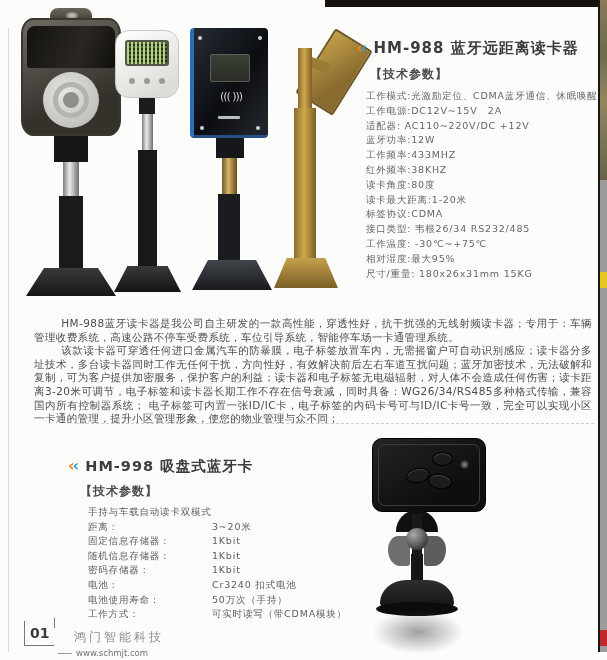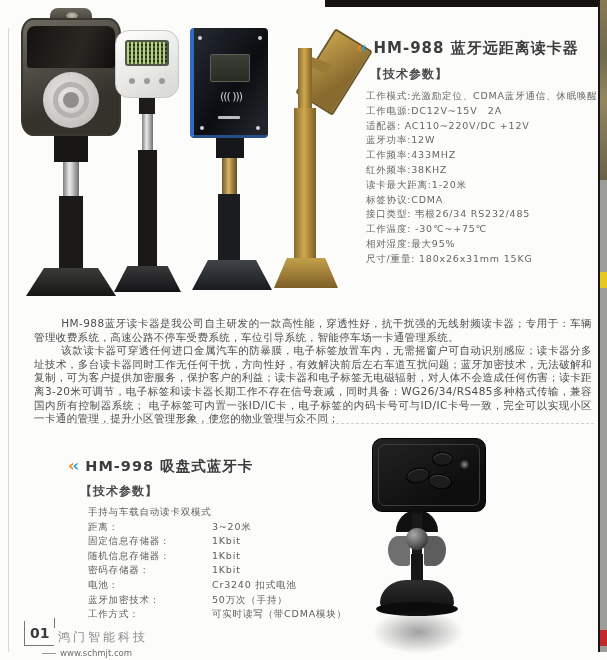--- a/index.html
+++ b/index.html
@@ -126,21 +126,21 @@
   .ball { left:66px; top:102px; width:22px; height:22px; border-radius:50%;
           background:radial-gradient(circle at 35% 30%,#a9a9a9,#3a3a3a 75%); }
   .stem { left:71px; top:128px; width:12px; height:32px; background:#161616; }
   .dome { left:40px; top:154px; width:74px; height:32px; border-radius:50% 50% 35% 35%/100% 100% 40% 40%;
           background:linear-gradient(#2e2e2e,#101010); }
   .dome-rim { left:36px; top:176px; width:82px; height:14px; border-radius:50%; background:#0c0c0c; }
   .refl { left:32px; top:184px; width:92px; height:44px; border-radius:50%;
           background:radial-gradient(ellipse at center,rgba(70,70,70,.5),rgba(255,255,255,0) 70%); }
 
   
-  .footer { position:absolute; left:24px; top:621px; display:flex; align-items:flex-start; }
+  .footer { position:absolute; left:24px; top:621px; display:flex; align-items:flex-start;gap:16px; }
   .pagenum-box { width:30px; height:25px; border-left:1px solid #777; border-bottom:1px solid #777;
                  position:relative; padding:2px 0 0 5px; }
   .pagenum-box::after { content:""; position:absolute; right:-1px; top:-3px; width:1px; height:10px; background:#777; }
   .pagenum { font-size:14px; font-weight:bold; color:#3a3a3a; }
   .footer-text { margin-left:4px; padding-top:8px; }
   .company { font-size:12px; color:#8c8c8c; letter-spacing:3px; }
   .website { font-size:8.5px; color:#6e6e6e; margin-top:2px; display:flex; align-items:center; }
   .website::before { content:""; width:14px; height:1px; background:#9a9a9a; margin-right:4px; margin-left:-16px; }
 </style>
 </head>
@@ -215,20 +215,21 @@
       <span>HM-988 蓝牙远距离读卡器</span>
     </div>
     <div class="tech-header">【技术参数】</div>
     <div class="spec-list">
       <div class="spec">工作模式:光激励定位、CDMA蓝牙通信、休眠唤醒</div>
       <div class="spec">工作电源:DC12V~15V　2A</div>
       <div class="spec">适配器: AC110~220V/DC +12V</div>
       <div class="spec">蓝牙功率:12W</div>
       <div class="spec">工作频率:433MHZ</div>
       <div class="spec">红外频率:38KHZ</div>
+      <div class="spec">读卡角度:80度</div>
       <div class="spec">读卡最大距离:1-20米</div>
       <div class="spec">标签协议:CDMA</div>
       <div class="spec">接口类型: 韦根26/34  RS232/485</div>
       <div class="spec">工作温度: -30℃~+75℃</div>
       <div class="spec">相对湿度:最大95%</div>
       <div class="spec">尺寸/重量: 180x26x31mm  15KG</div>
     </div>
   </div>
 
   <div class="desc">
@@ -260,21 +261,21 @@
       </div>
       <div class="spec-998">
         <span class="lbl">密码存储器：</span>
         <span>1Kbit</span>
       </div>
       <div class="spec-998">
         <span class="lbl">电池：</span>
         <span>Cr3240 扣式电池</span>
       </div>
       <div class="spec-998">
-        <span class="lbl">蓝牙加密技术：</span>
+        <span class="lbl">电池使用寿命：</span>
         <span>50万次（手持）</span>
       </div>
       <div class="spec-998">
         <span class="lbl">工作方式：</span>
         <span>可实时读写（带CDMA模块）</span>
       </div>
     </div>
   </div>
 
   <div class="dev-998">

